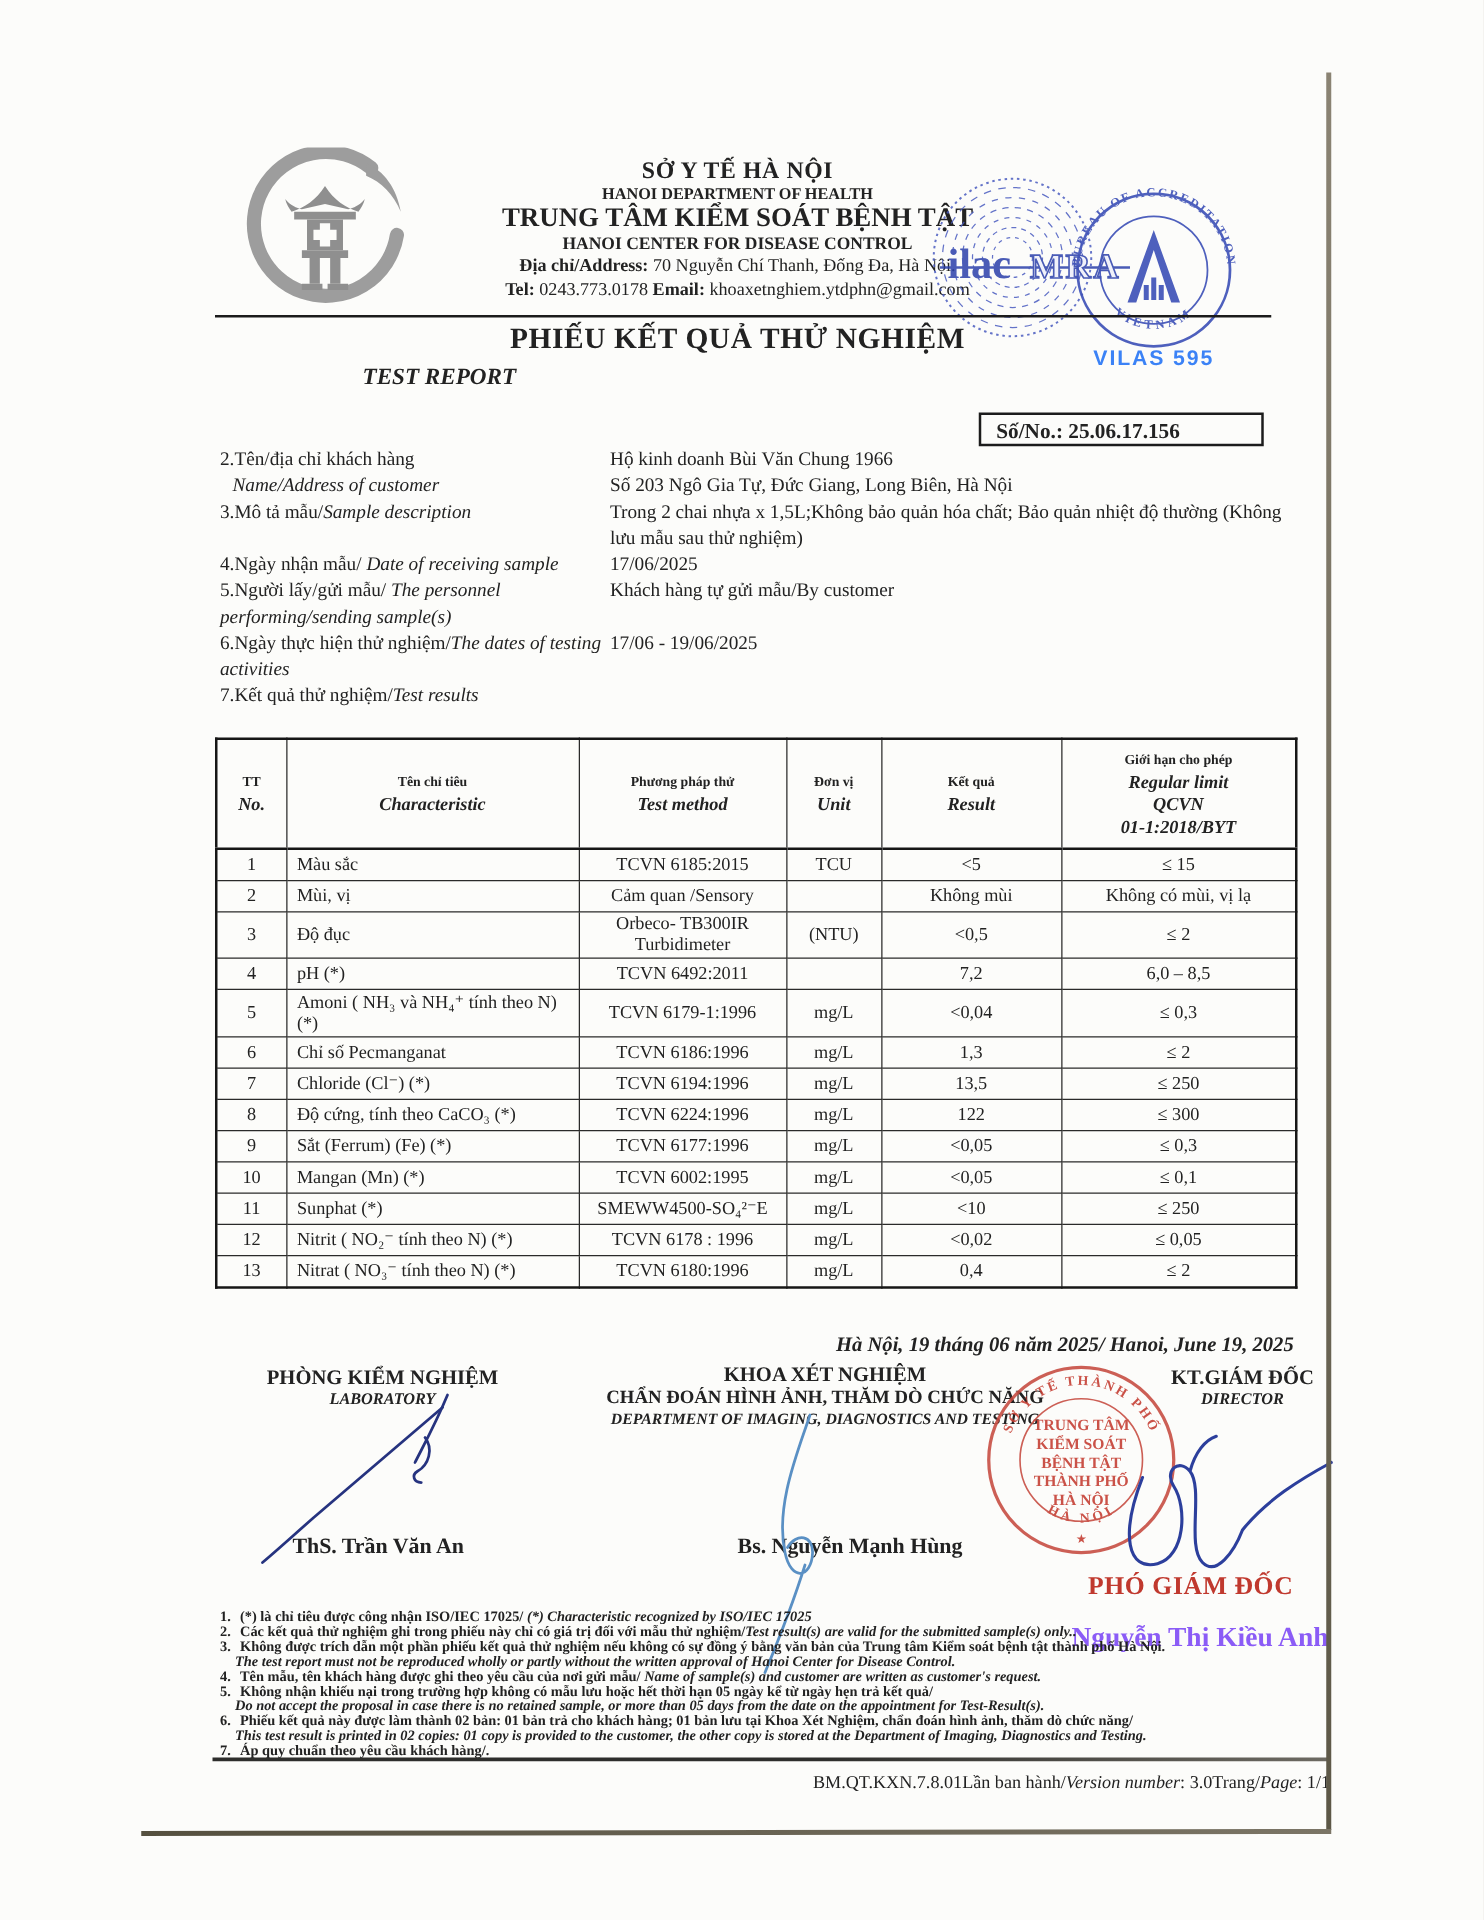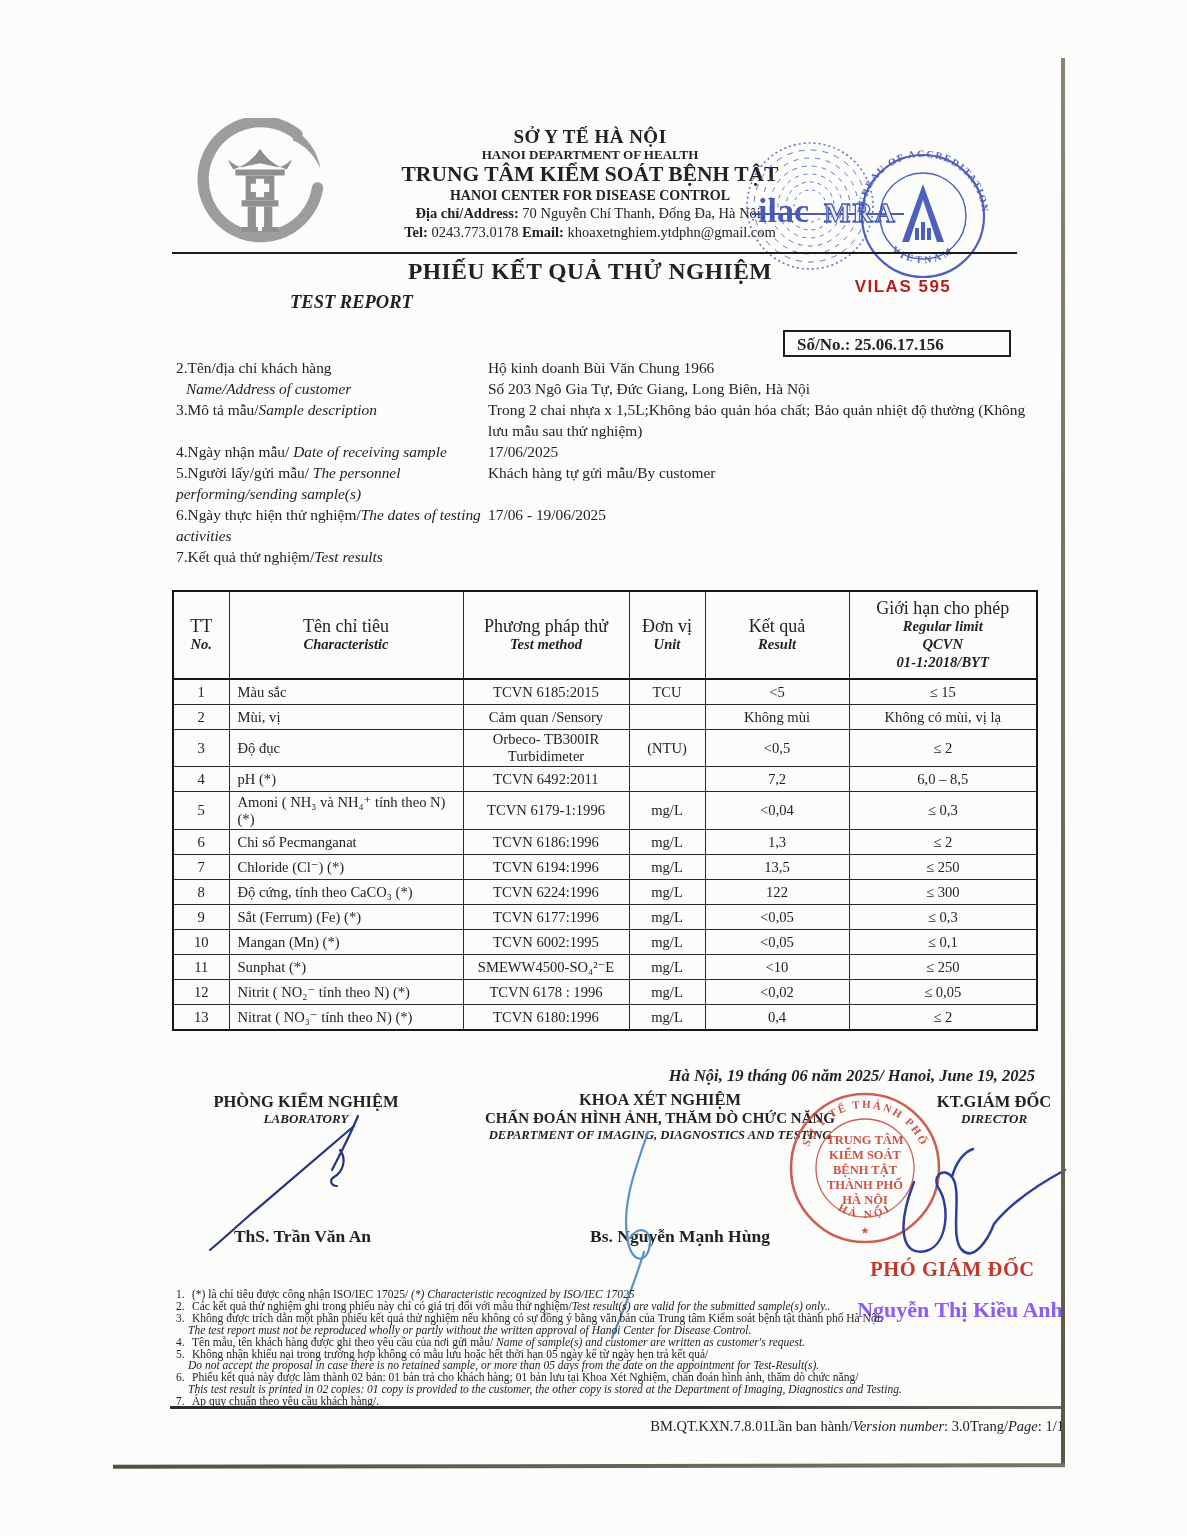--- a/index.html
+++ b/index.html
@@ -10,59 +10,59 @@
   #org-header{left:340px;top:126px;width:500px;text-align:center;}
   .dept-vi{font-size:19px;font-weight:bold;letter-spacing:.5px;line-height:21px;}
   .dept-en{font-size:13px;font-weight:bold;line-height:15px;}
   .org-vi{font-size:21.5px;font-weight:bold;line-height:25px;}
   .org-en{font-size:14px;font-weight:bold;line-height:17px;}
   .addr-line,.tel-line{font-size:14.5px;line-height:18.5px;}
   .addr-line b,.tel-line b{font-weight:bold;}
   #head-rule{left:172px;top:252px;width:845px;height:2px;background:#1b1b1b;}
   #title-vi{left:290px;top:258px;width:600px;text-align:center;font-size:23.5px;font-weight:bold;letter-spacing:.5px;}
   #title-en{left:290px;top:292px;width:600px;font-size:18.5px;font-weight:bold;font-style:italic;}
-  #vilas-label{left:838px;top:277px;width:130px;text-align:center;font-family:"Liberation Sans","DejaVu Sans",sans-serif;
-               font-weight:bold;font-size:17px;letter-spacing:1.5px;color:#b91c1c;}
+  #vilas-label{left:858px;top:277px;width:130px;text-align:center;font-family:"Liberation Sans","DejaVu Sans",sans-serif;
+               font-weight:bold;font-size:17px;letter-spacing:1.5px;color:#3b82f6;}
   #report-no{left:783px;top:330px;width:228px;height:27px;border:2px solid #1c1c1c;
              font-size:17px;font-weight:bold;line-height:26px;padding-left:12px;box-sizing:border-box;}
   
   #info{left:176px;top:357px;width:862px;font-size:15.4px;line-height:21px;}
   .info-row{display:flex;align-items:flex-start;}
   .info-label{width:312px;flex:none;}
   .info-label .en{font-style:italic;}
   .info-label .en-block{display:block;font-style:italic;padding-left:10px;}
   .info-value{flex:1;}
   .v-bold{font-weight:bold;}
   
   #results-table{left:172px;top:590px;}
   table{border-collapse:collapse;table-layout:fixed;width:864px;border:2px solid #161616;}
   th,td{border:1px solid #2a2a2a;font-size:14.6px;text-align:center;vertical-align:middle;padding:1px 4px;}
   td{height:22px;}
   thead th{height:82px;padding:2px;}
-  .h-vi{font-weight:normal;font-size:18px;line-height:18px;}
+  .h-vi{font-weight:bold;font-size:11px;line-height:18px;}
   .h-en{font-weight:bold;font-style:italic;font-size:14.6px;line-height:18px;}
   thead tr th{border-bottom:2px solid #161616;}
   .c-name{text-align:left;padding-left:8px;}
   
   #date-line{left:555px;top:1066px;width:480px;text-align:right;font-size:16.5px;font-weight:bold;font-style:italic;}
   .sig-title{font-weight:bold;font-size:16.5px;line-height:19px;}
   .sig-sub{font-weight:bold;font-style:italic;font-size:13px;line-height:16px;}
   #sig-left{left:200px;top:1092px;width:212px;text-align:center;}
   #sig-center{left:420px;top:1090px;width:480px;text-align:center;}
   #sig-center .sub1{font-weight:bold;font-size:15px;line-height:18px;}
   #sig-center .sub2{font-weight:bold;font-style:italic;font-size:12.6px;line-height:16px;}
   #sig-right{left:888px;top:1092px;width:212px;text-align:center;}
   .sig-name{font-weight:bold;font-size:17.5px;}
   #name-left{left:205px;top:1226px;width:195px;text-align:center;}
   #name-center{left:550px;top:1226px;width:260px;text-align:center;}
   #deputy-title{left:845px;top:1258px;width:215px;text-align:center;color:#c0392e;font-weight:bold;font-size:20.5px;letter-spacing:.5px;}
   #deputy-name{left:815px;top:1297px;width:290px;text-align:center;color:#8b5cf6;font-weight:bold;font-size:22px;}
   
   #notes{left:176px;top:1289px;width:892px;font-size:11.5px;line-height:11.9px;}
-  .note{padding-left:26px;text-indent:-26px;}
+  .note{padding-left:26px;text-indent:-26px;font-weight:bold;}
   .note-no{display:inline-block;width:16px;text-indent:0;}
   .note-en{font-style:italic;}
   .note-en-block{font-style:italic;text-indent:0;margin-left:-14px;}
   #sep-line{left:170px;top:1406px;width:893px;height:3px;background:linear-gradient(to right,#2e2e2c 55%,#6d6a62);}
   #footer{left:176px;top:1418px;width:888px;display:flex;justify-content:flex-end;font-size:14.5px;}
   #footer i{font-style:italic;}
   
   #edge-right{left:1061px;top:58px;width:4px;height:1406px;background:linear-gradient(#8a8373,#5c5746);}
   #edge-bottom{left:113px;top:1464px;width:952px;height:4px;background:linear-gradient(to right,#55503f,#7b7566);transform:rotate(-0.1deg);}
   svg text{font-family:"Liberation Serif","DejaVu Serif",serif;}

